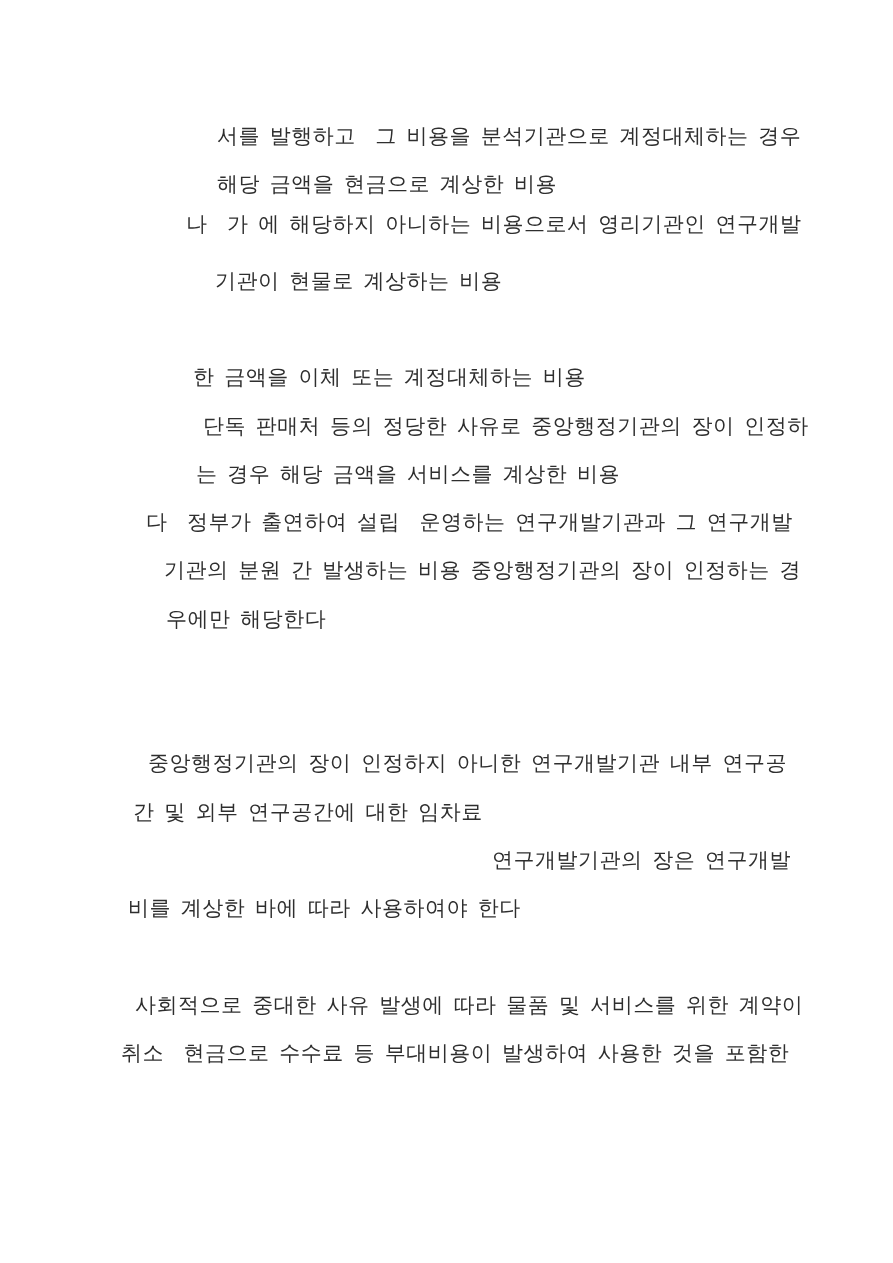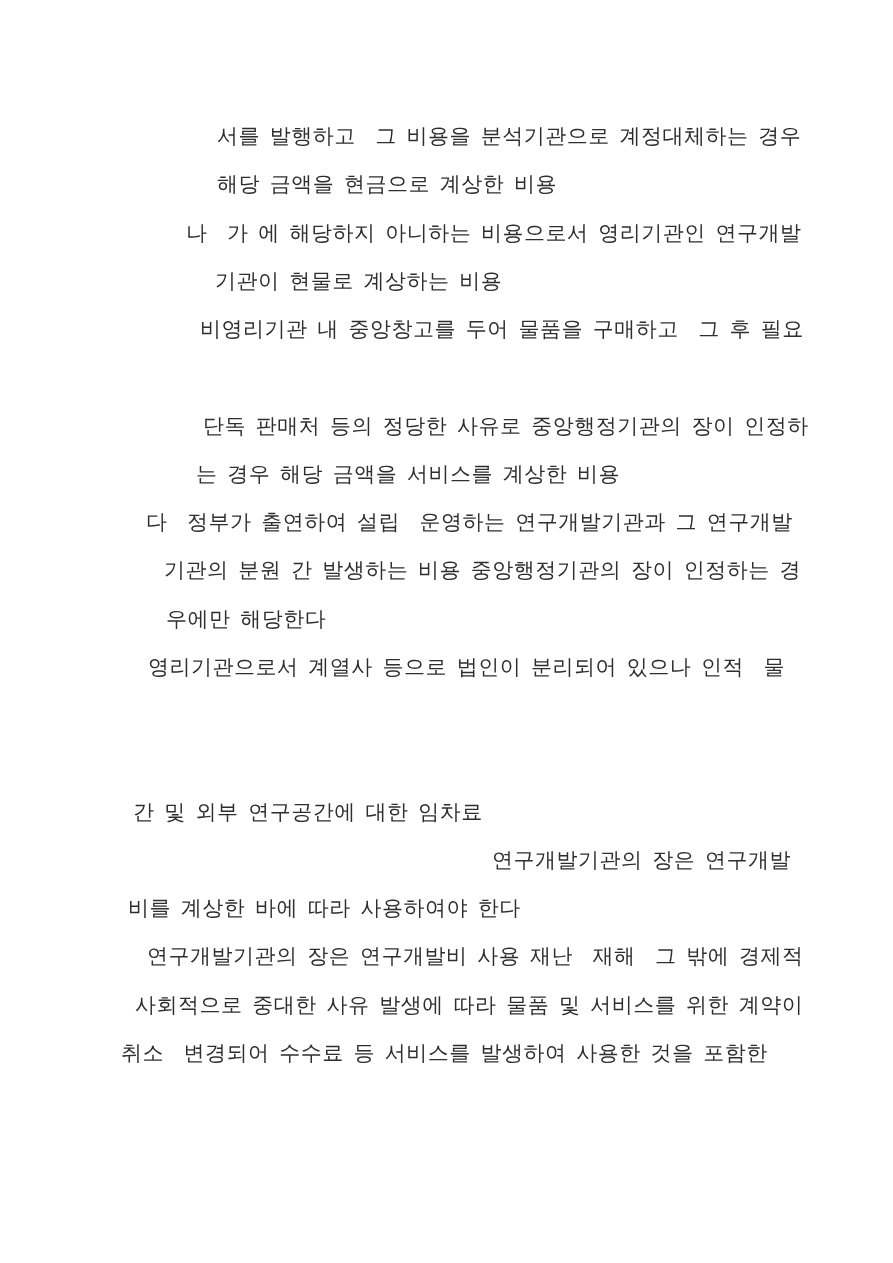--- a/index.html
+++ b/index.html
@@ -26,28 +26,27 @@
     color: #2e2e2e;
     font-weight: 400;
   }
 </style>
 </head>
 <body>
 
 <div class="page">
   <div class="ln" style="left:217px; top:123px">서를 발행하고  그 비용을 분석기관으로 계정대체하는 경우</div>
   <div class="ln" style="left:217px; top:171px">해당 금액을 현금으로 계상한 비용</div>
-  <div class="ln" style="left:186px; top:220px">나  가 에 해당하지 아니하는 비용으로서 영리기관인 연구개발</div>
+  <div class="ln" style="left:186px; top:211px">나  가 에 해당하지 아니하는 비용으로서 영리기관인 연구개발</div>
   <div class="ln" style="left:215px; top:268px">기관이 현물로 계상하는 비용</div>
-  <div class="ln" style="left:200px; top:316px">비영리기관 내 중앙창고를 두어 물품을 구매하고  그 후 필요</div>
+  <div class="ln" style="left:193px; top:364px">한 금액을 이체 또는 계정대체하는 비용</div>
   <div class="ln" style="left:203px; top:413px">단독 판매처 등의 정당한 사유로 중앙행정기관의 장이 인정하</div>
   <div class="ln" style="left:196px; top:461px">는 경우 해당 금액을 서비스를 계상한 비용</div>
   <div class="ln" style="left:164px; top:557px">기관의 분원 간 발생하는 비용 중앙행정기관의 장이 인정하는 경</div>
   <div class="ln" style="left:146px; top:509px">다  정부가 출연하여 설립  운영하는 연구개발기관과 그 연구개발</div>
   <div class="ln" style="left:166px; top:606px">우에만 해당한다</div>
-  <div class="ln" style="left:148px; top:654px">영리기관으로서 계열사 등으로 법인이 분리되어 있으나 인적  물</div>
+  <div class="ln" style="left:148px; top:750px">중앙행정기관의 장이 인정하지 아니한 연구개발기관 내부 연구공</div>
   <div class="ln" style="left:492px; top:847px">연구개발기관의 장은 연구개발</div>
   <div class="ln" style="left:133px; top:799px">간 및 외부 연구공간에 대한 임차료</div>
   <div class="ln" style="left:128px; top:895px">비를 계상한 바에 따라 사용하여야 한다</div>
-  <div class="ln" style="left:147px; top:943px">연구개발기관의 장은 연구개발비 사용 재난  재해  그 밖에 경제적</div>
   <div class="ln" style="left:135px; top:992px">사회적으로 중대한 사유 발생에 따라 물품 및 서비스를 위한 계약이</div>
-  <div class="ln" style="left:121px; top:1040px">취소  변경되어 수수료 등 서비스를 발생하여 사용한 것을 포함한</div>
+  <div class="ln" style="left:121px; top:1040px">취소  현금으로 수수료 등 부대비용이 발생하여 사용한 것을 포함한</div>
 </div>
 
 </body></html>

